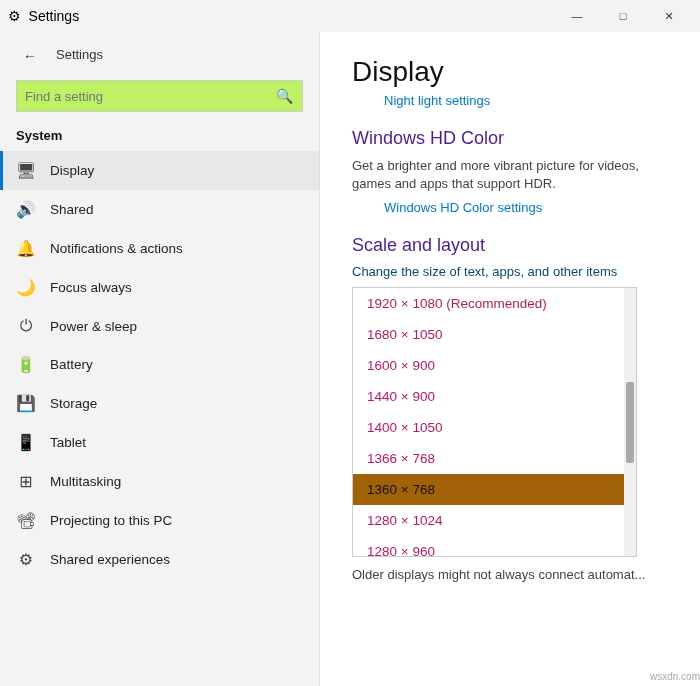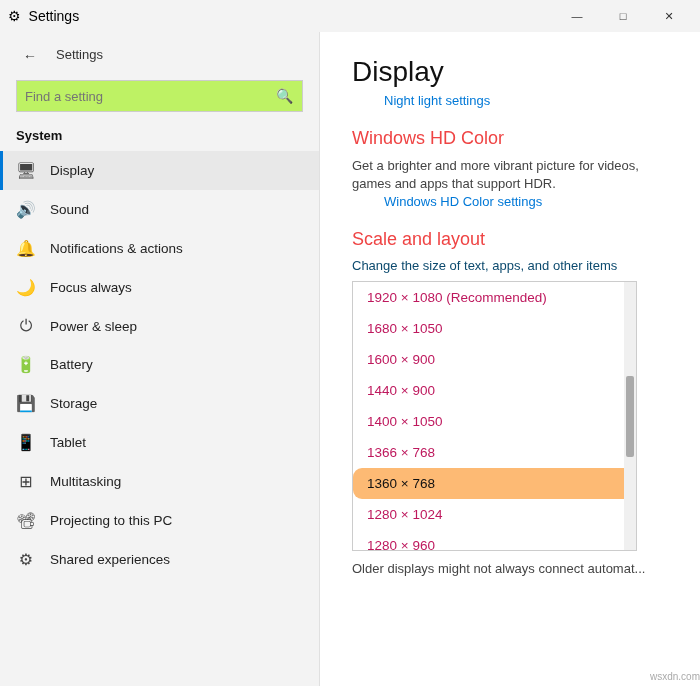--- a/index.html
+++ b/index.html
@@ -150,27 +150,27 @@
     .link-blue {
       color: #0078d7;
       font-size: 13px;
       cursor: pointer;
       text-decoration: none;
       margin-left: 32px;
     }
     .section-heading {
       font-size: 18px;
       font-weight: 400;
-      color: #ef4444;
+      color: #4c1d95;
       margin: 20px 0 8px;
     }
     .section-desc {
       font-size: 13px;
       color: #444;
-      margin-bottom: 0;
+      margin-bottom: 6px;
       line-height: 1.4;
     }
     .scale-section {
       margin-top: 18px;
     }
     .scale-label {
       font-size: 13px;
       color: #0c4a6e;
       margin-bottom: 8px;
     }
@@ -187,23 +187,22 @@
       margin: 0;
       padding: 0;
     }
     .dropdown-item {
       padding: 8px 14px;
       font-size: 13.5px;
       color: #be185d;
       cursor: pointer;
     }
     .dropdown-item.selected {
-      background: #fdba74;
+      background: #a16207;
       color: #111;
-      border-radius: 9px;
     }
     .dropdown-scrollbar {
       position: absolute;
       right: 0;
       top: 0;
       bottom: 0;
       width: 12px;
       background: #f0f0f0;
     }
     .dropdown-scroll-thumb {
@@ -258,21 +257,21 @@
     </div>
     <div class="sidebar-section-title">System</div>
 
     <div id="sidebar-items">
         <div class="sidebar-item active">
       <span class="sidebar-item-icon">🖥</span>
       <span>Display</span>
     </div>
         <div class="sidebar-item">
       <span class="sidebar-item-icon">🔊</span>
-      <span>Sound</span>
+      <span>Shared</span>
     </div>
         <div class="sidebar-item">
       <span class="sidebar-item-icon">🔔</span>
       <span>Notifications &amp; actions</span>
     </div>
         <div class="sidebar-item">
       <span class="sidebar-item-icon">🌙</span>
       <span>Focus always</span>
     </div>
         <div class="sidebar-item">

